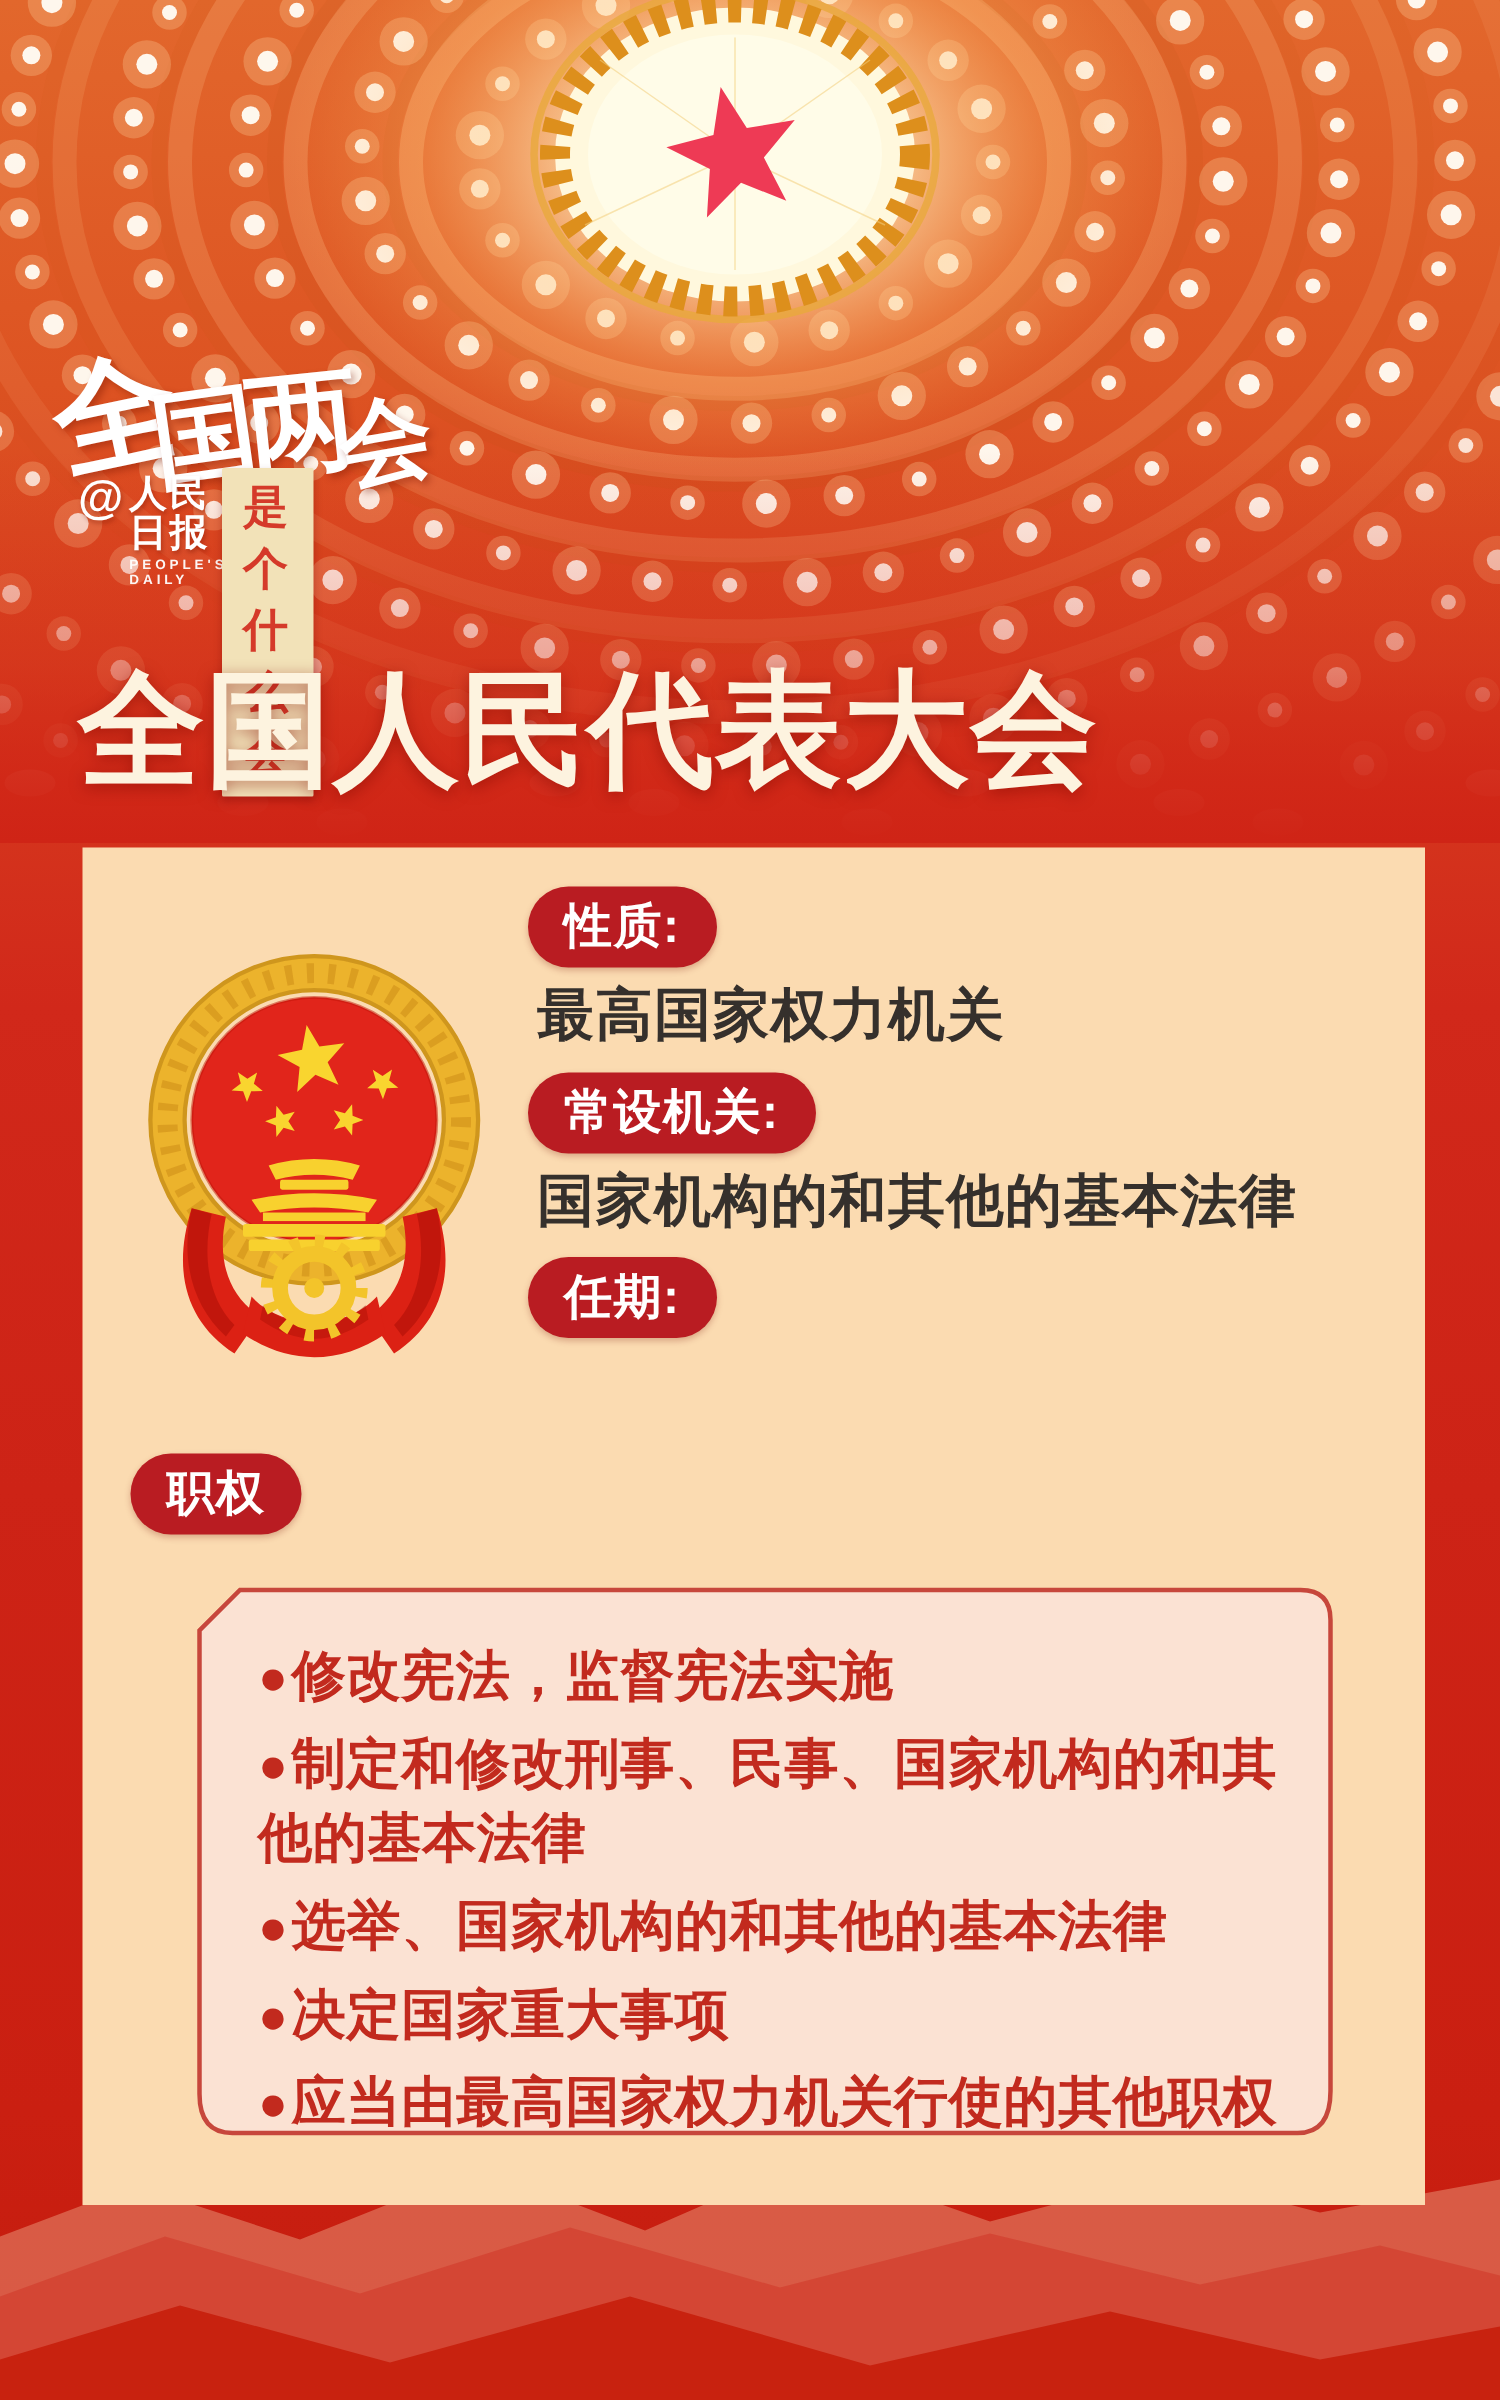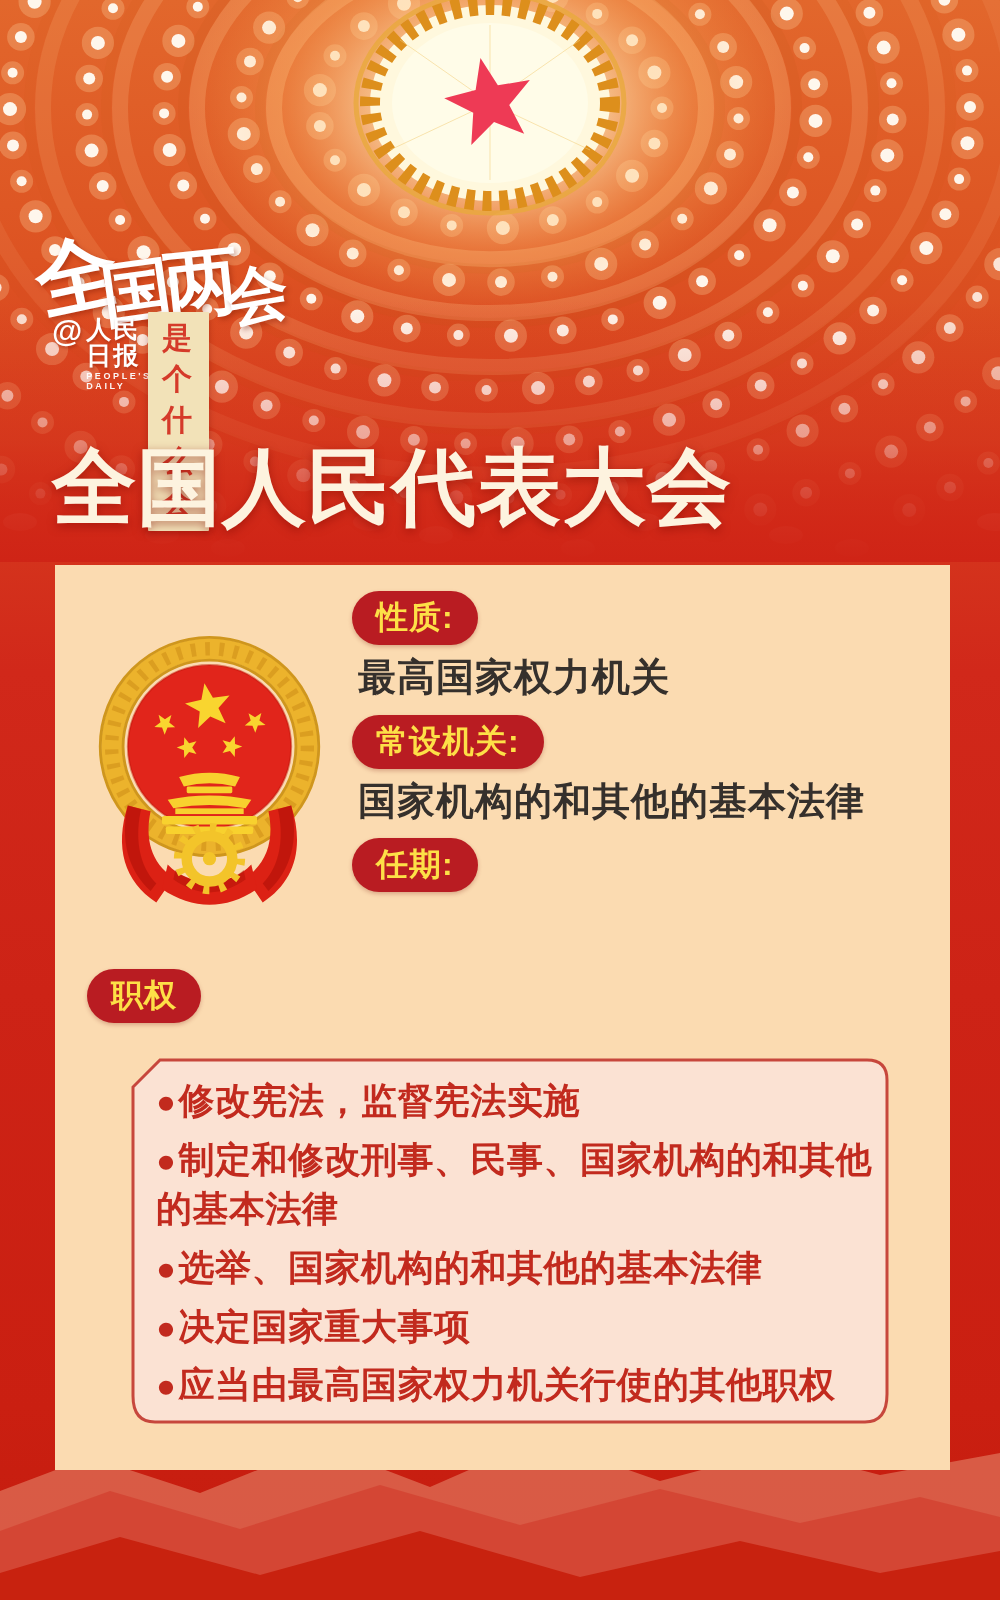--- a/index.html
+++ b/index.html
@@ -26,29 +26,29 @@
   
   .page-title{position:absolute;left:52px;top:442px;z-index:5;font-family:"Liberation Serif",serif;
     font-weight:900;font-size:84px;line-height:1.1;color:var(--title-cream,#fdf3df);letter-spacing:1px;
     text-shadow:0 3px 10px rgba(130,10,0,.5)}
   
   .card{position:absolute;left:55px;top:565px;width:895px;height:905px;z-index:6;
     background:var(--card-bg,#fbdbb1)}
   .emblem{position:absolute;left:37px;top:60px}
   .sections{position:absolute;left:297px;top:26px;width:585px}
   .section{margin-bottom:14px}
-  .pill{display:inline-block;background:var(--badge-red,#b91c22);color:#fde047;font-weight:900;
+  .pill{display:inline-block;background:var(--badge-red,#b91c22);color:#ffffff;font-weight:900;
     font-size:32px;line-height:1;padding:10px 24px 12px;border-radius:28px;letter-spacing:1px;
     box-shadow:0 2px 4px rgba(120,10,0,.25)}
   .value{font-family:"Liberation Serif",serif;font-weight:700;font-size:38px;line-height:1.2;
     color:var(--text-dark,#35302c);margin:10px 2px 14px 6px;letter-spacing:1px}
   .powers-label{position:absolute;left:32px;top:404px}
   .powers-box{position:absolute;left:75px;top:492px;width:760px;height:368px}
   .powers-box .box-bg{position:absolute;left:0;top:0}
-  .powers-list{position:relative;margin:0;padding:20px 8px 0 26px;list-style:none}
+  .powers-list{position:relative;margin:16px;padding:20px 8px 0 26px;list-style:none}
   .power-item{font-family:"Liberation Serif",serif;font-weight:700;font-size:36px;line-height:1.38;
     color:var(--bullet-red,#c22a1e);margin-bottom:9px;letter-spacing:.5px}
   .mk{margin-right:2px;font-size:33px}
   
   #mountains{position:absolute;left:0;top:1405px;z-index:2}
 </style>
 </head>
 <body>
 
 <div class="canvas">

